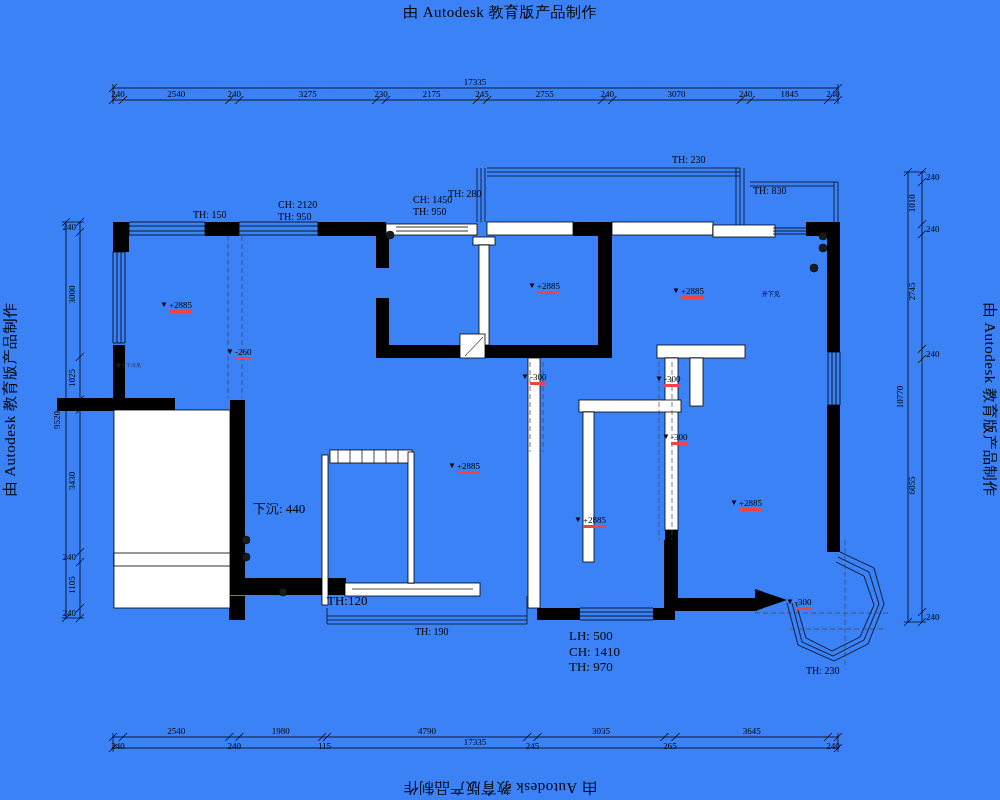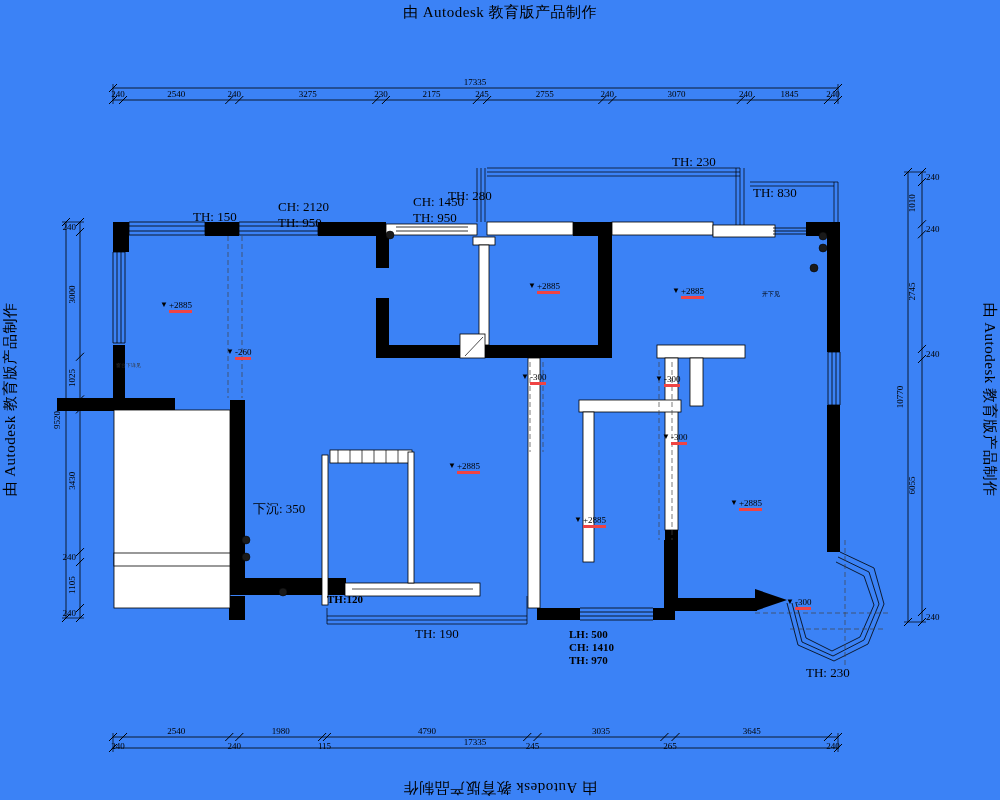--- a/index.html
+++ b/index.html
@@ -5,22 +5,22 @@
   html,body{margin:0;padding:0;background:#fff;}
   .canvas{position:relative;width:1000px;height:800px;background:#3b82f6;overflow:hidden;
           font-family:"Liberation Serif",serif;color:#000;}
   .wm{position:absolute;font-size:15px;letter-spacing:.5px;white-space:nowrap;width:215px;text-align:center;}
   .wm-top{left:50%;top:3px;transform:translateX(-50%);}
   .wm-bottom{left:50%;top:778px;transform:translateX(-50%) rotate(180deg);}
   .wm-left{left:-97px;top:390px;transform:rotate(-90deg);}
   .wm-right{left:882px;top:390px;transform:rotate(90deg);}
   svg{position:absolute;left:0;top:0;}
   .ovl{position:absolute;left:0;top:0;width:1000px;height:800px;pointer-events:none;}
-  .lbl{position:absolute;font-size:13px;line-height:1.2;white-space:pre;}
-  .t6{font-size:6px;} .t5{font-size:5px;color:#333;} .t7{font-size:11px;font-weight:bold;} .t13{font-size:13px;}
+  .lbl{position:absolute;font-size:10px;line-height:1.2;white-space:pre;}
+  .t6{font-size:6px;} .t5{font-size:5px;color:#333;} .t7{font-size:13px;} .t13{font-size:13px;}
   .lvl{position:absolute;font-size:9px;white-space:nowrap;}
   .lvl i{font-style:normal;font-size:8px;margin-right:1px;vertical-align:1px;}
   .lvl b{font-weight:normal;border-bottom:3px solid #ef4444;}
 </style>
 </head>
 <body>
 
 <div class="canvas">
 
   <div class="wm wm-top">由 Autodesk 教育版产品制作</div>
@@ -268,21 +268,21 @@
     <span class="lbl" style="left:193px;top:209px">TH: 150</span>
     <span class="lbl" style="left:278px;top:199px">CH: 2120
 TH: 950</span>
     <span class="lbl" style="left:413px;top:194px">CH: 1450
 TH: 950</span>
     <span class="lbl" style="left:448px;top:188px">TH: 280</span>
     <span class="lbl" style="left:672px;top:154px">TH: 230</span>
     <span class="lbl" style="left:753px;top:185px">TH: 830</span>
     <span class="lbl t6" style="left:762px;top:291px">开下见</span>
     <span class="lbl t5" style="left:116px;top:363px">窗台下详见</span>
-    <span class="lbl t13" style="left:253px;top:501px">下沉: 350</span>
+    <span class="lbl t13" style="left:253px;top:501px">下沉: 440</span>
     <span class="lbl t7" style="left:327px;top:593px">TH:120</span>
     <span class="lbl" style="left:415px;top:626px">TH: 190</span>
     <span class="lbl t7" style="left:569px;top:628px">LH: 500
 CH: 1410
 TH: 970</span>
     <span class="lbl" style="left:806px;top:665px">TH: 230</span>
 
     <span class="lvl" style="left:160px;top:300px"><i>▼</i><b>+2885</b></span>
     <span class="lvl" style="left:528px;top:281px"><i>▼</i><b>+2885</b></span>
     <span class="lvl" style="left:672px;top:286px"><i>▼</i><b>+2885</b></span>

